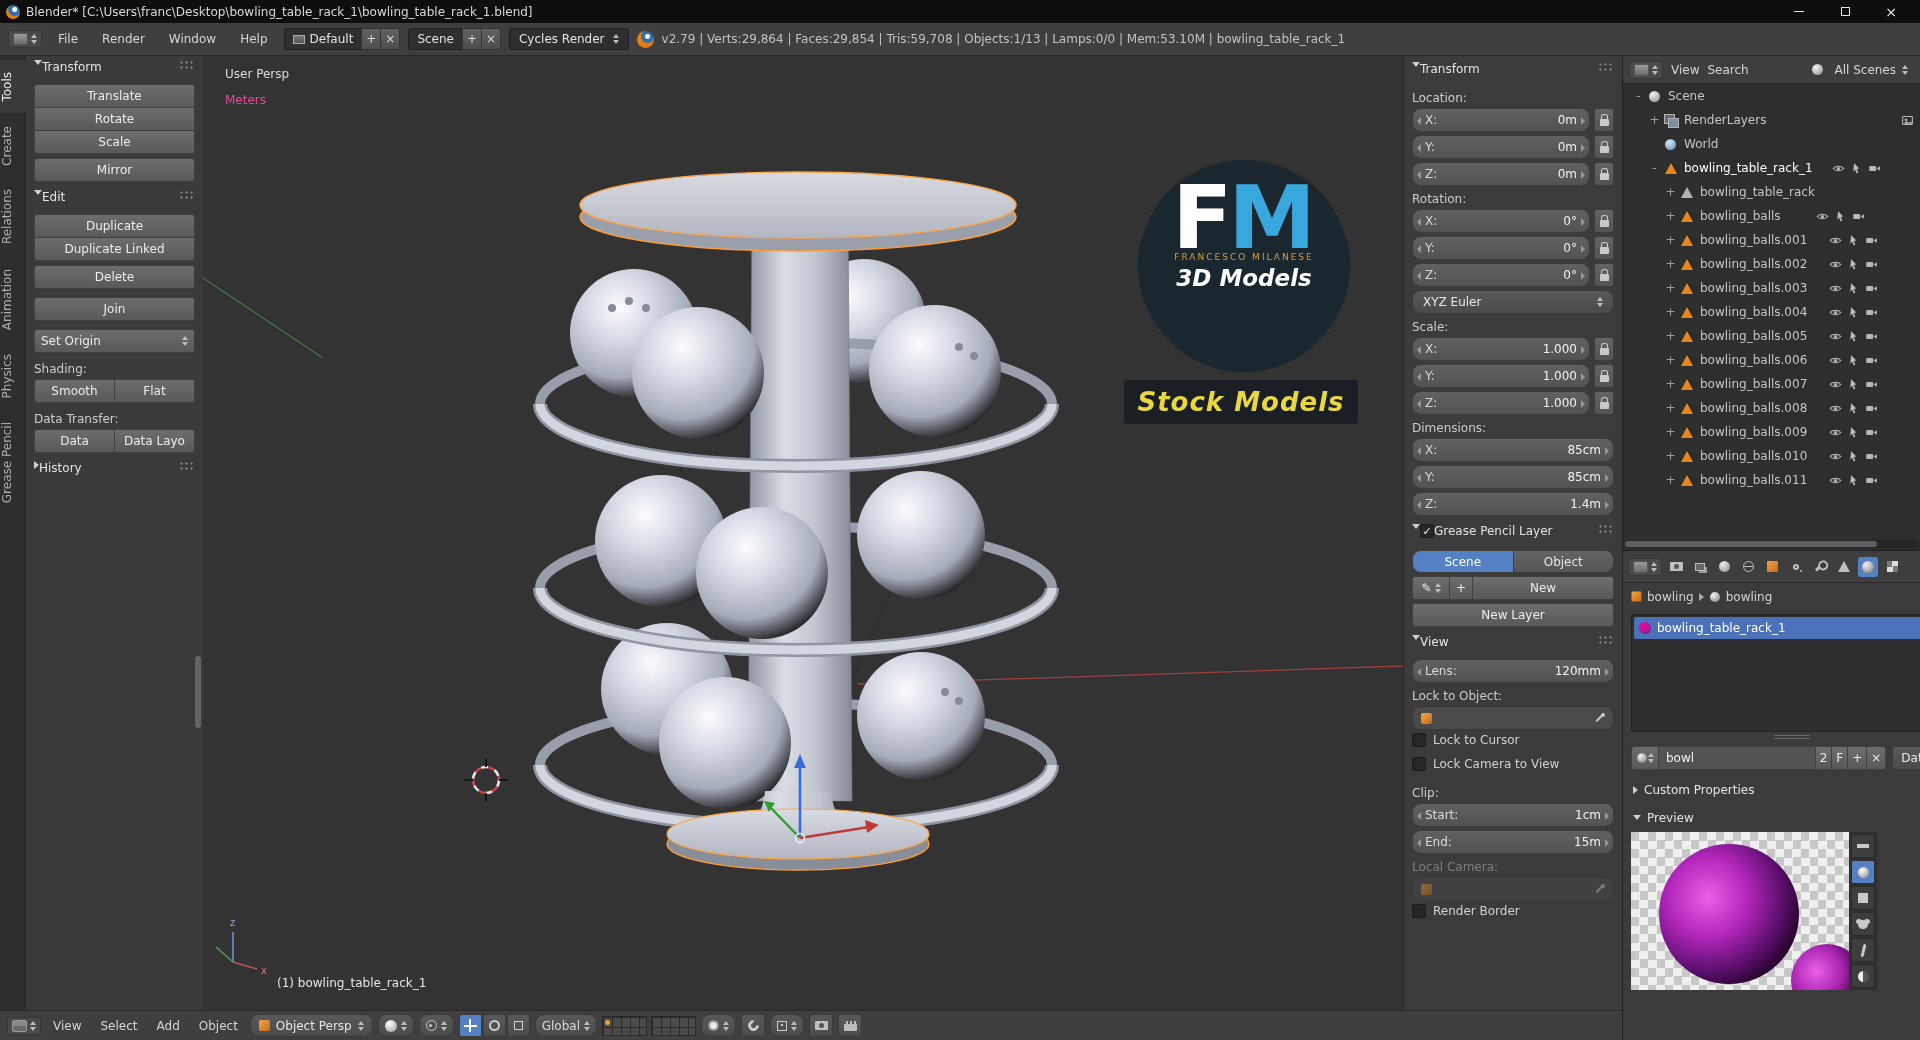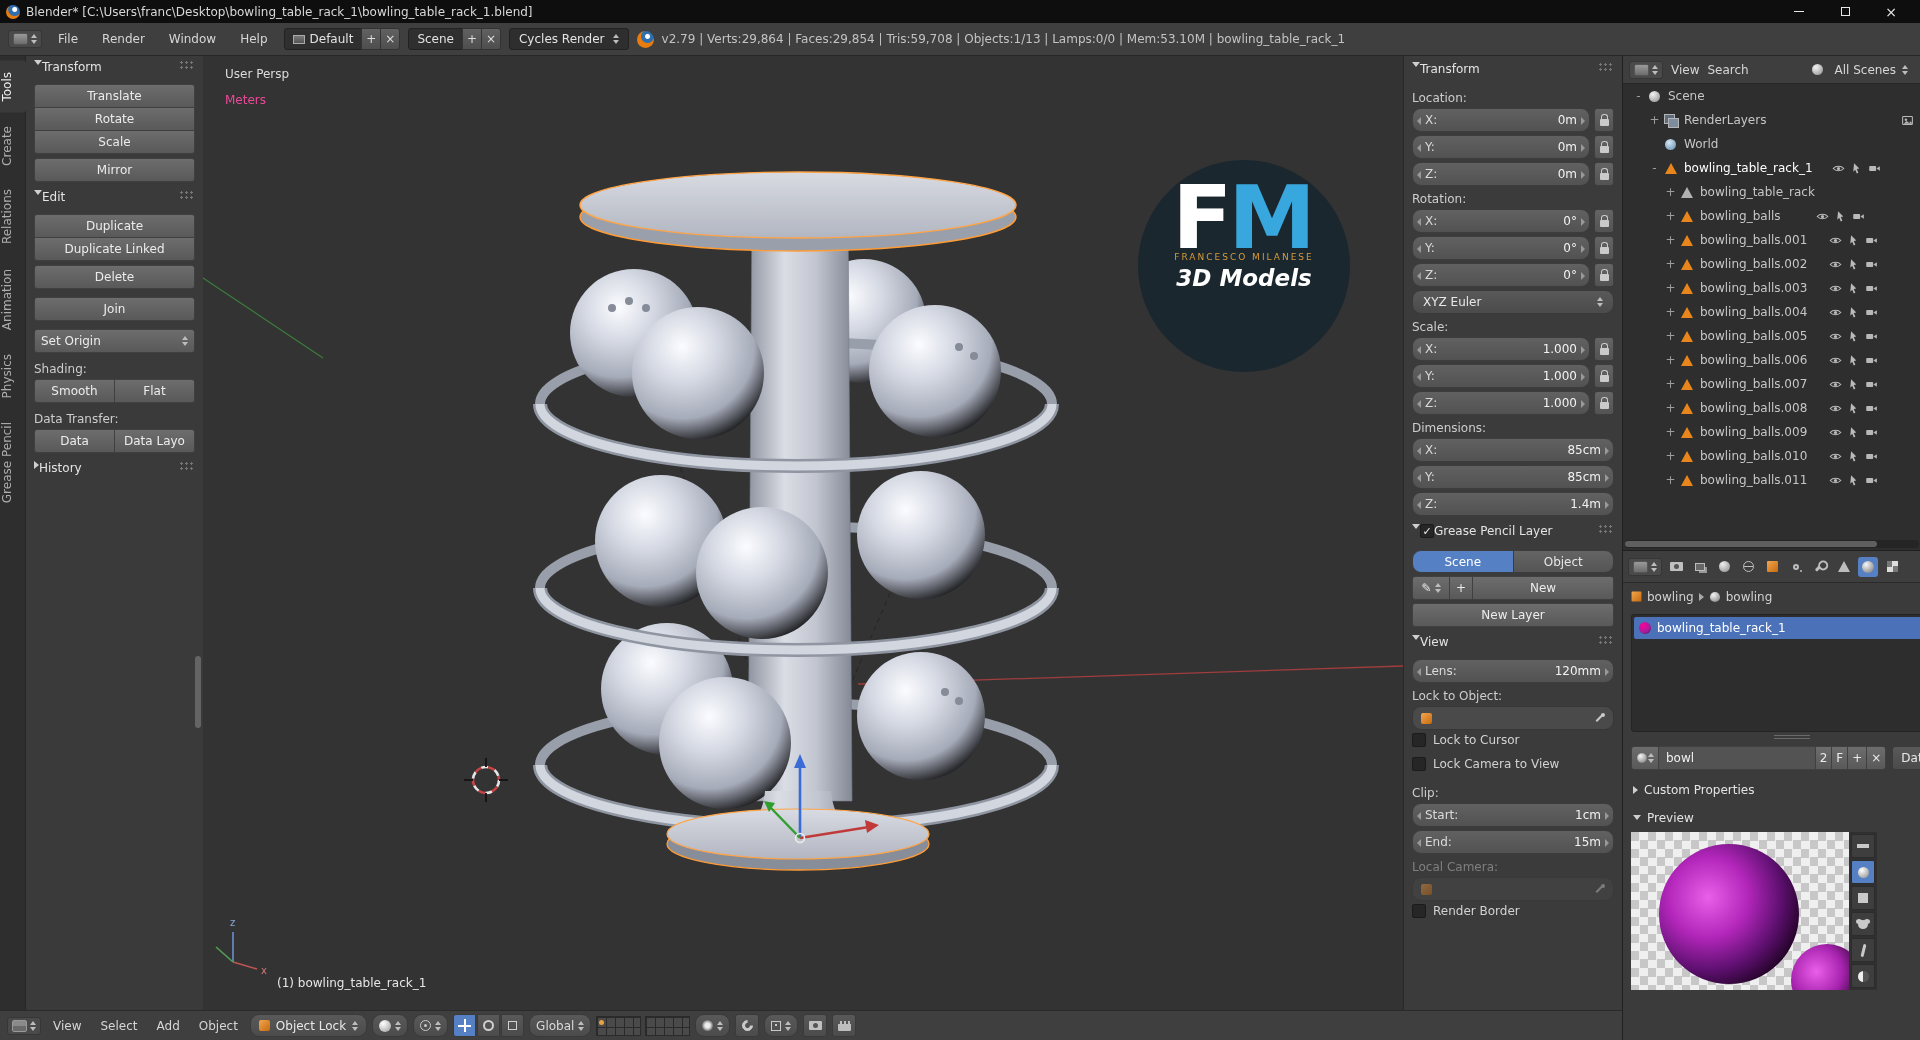--- a/index.html
+++ b/index.html
@@ -425,20 +425,21 @@
     </g>
   </svg>
   <div class="ovl-view">User Persp</div>
   <div class="ovl-unit">Meters</div>
   <div class="ovl-status">(1) bowling_table_rack_1</div>
   <div class="wm-circle">
     <span class="wm-f">F</span><span class="wm-m">M</span>
     <div class="wm-author">FRANCESCO MILANESE</div>
     <div class="wm-sub">3D Models</div>
   </div>
+  <div class="wm-badge">Stock Models</div>
 </div>
 
 <div class="npanel">
   <div class="phead">
       <span class="tri-d"></span>
       <span>Transform</span>
       <span class="grip"></span>
     </div>
   <div class="nlabel">Location:</div>
   <div>
@@ -1360,21 +1361,21 @@
         <i class="u"></i>
         <i class="d"></i>
       </span>
     </span>
   <span class="hmenu">View</span>
   <span class="hmenu">Select</span>
   <span class="hmenu">Add</span>
   <span class="hmenu">Object</span>
   <span class="modedd">
       <span class="mini-cube"></span>
-      <span>Object Lock</span>
+      <span>Object Persp</span>
       <span class="updown">
         <i class="u"></i>
         <i class="d"></i>
       </span>
     </span>
   <span class="icondd">
       <span class="shadeball"></span>
       <span class="updown">
         <i class="u"></i>
         <i class="d"></i>

